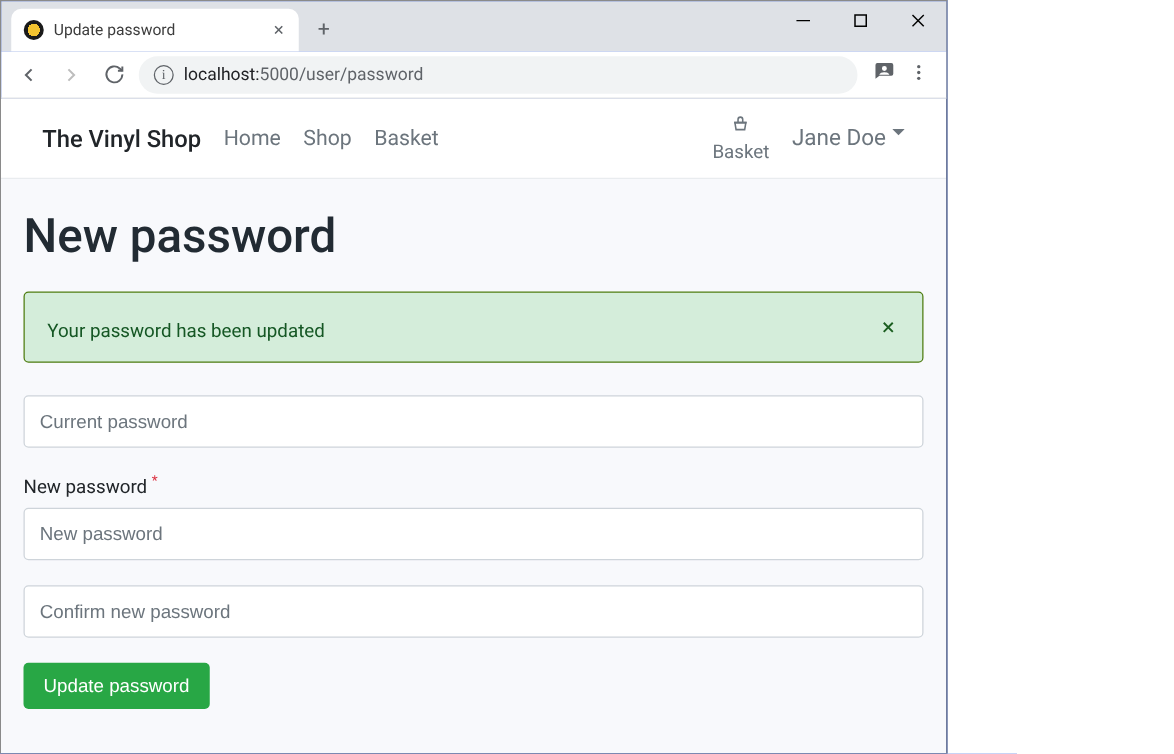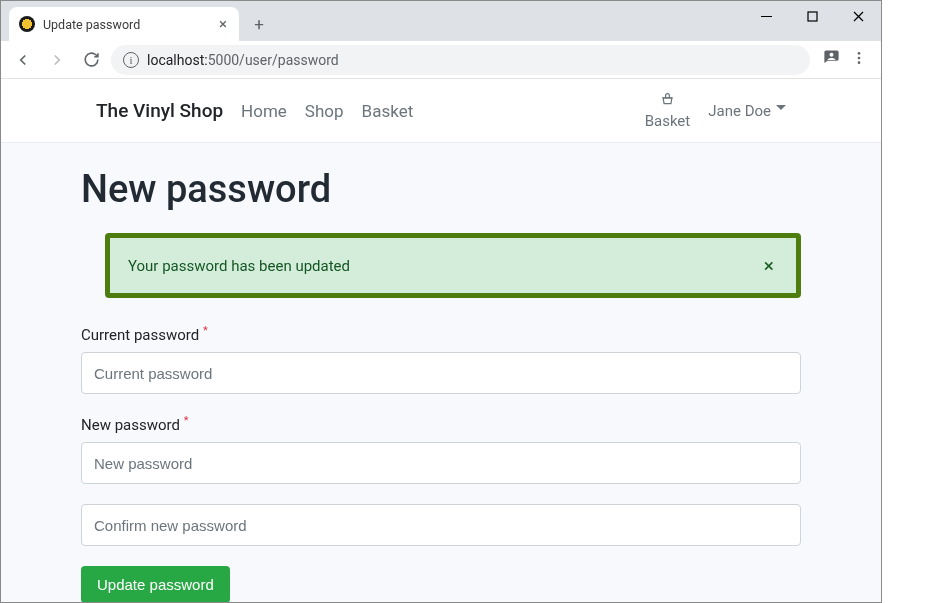--- a/index.html
+++ b/index.html
@@ -2,21 +2,21 @@
 <html><head>
   <meta charset="utf-8">
   <style>
     * { box-sizing: border-box; margin: 0; padding: 0; }
     body {
       font-family: -apple-system, BlinkMacSystemFont, "Segoe UI", Roboto, "Helvetica Neue", Arial, sans-serif;
       background: #fff;
       overflow: hidden;
     }
     .window {
-      width: 882px;
+      width: 758px;
       height: 603px;
       border: 1px solid #8a8a8a;
       background: #1d4ed8;
       display: flex;
       flex-direction: column;
     }
     .titlebar {
       height: 40px;
       background: #dee1e6;
       display: flex;
@@ -143,41 +143,40 @@
       color: #6c757d;
       cursor: pointer;
     }
     .nav-spacer { flex: 1; }
     .basket {
       display: flex; align-items: center; gap: 6px;
       color: #6c757d; font-size: 15px; cursor: pointer; flex-direction: column;
     }
     .user-menu {
       display: flex; align-items: flex-start; gap: 5px;
-      color: #6c757d; font-size: 15px; cursor: pointer;
+      color: #6c757d; font-size: 18px; cursor: pointer;
     }
     .main {
       padding: 24px 0 40px 0;
     }
     h1.page-title {
       font-size: 38px;
       font-weight: 500;
       color: #222b33;
       margin-bottom: 22px;
     }
     .alert {
       background: #d4edda;
-      border: 5px solid #4d7c0f;
+      border: 1px solid #4d7c0f;
       color: #155724;
       border-radius: 4px;
       padding: 16px 18px;
       display: flex;
-      align-items: center;
+      align-items: flex-end;
       margin-bottom: 26px;
-      margin-left: 24px;
     }
     .alert-text { flex: 1; font-size: 15px; }
     .alert-close { color: #1b5e20; font-size: 19px; cursor: pointer; padding: 0 4px; }
     .form-group { margin-bottom: 20px; }
     .form-label {
       font-size: 15px;
       color: #212529;
       display: block;
       margin-bottom: 8px;
     }
@@ -300,21 +299,20 @@
 
     <div class="container main">
       <h1 class="page-title">New password</h1>
 
       <div class="alert">
         <span class="alert-text">Your password has been updated</span>
         <span class="alert-close">×</span>
       </div>
 
       <div class="form-group">
-        <label class="form-label"><span>Current password</span> <span class="req">*</span></label>
         <input type="password" class="form-control" placeholder="Current password" style="">
       </div>
 
       <div class="form-group">
         <label class="form-label"><span>New password</span> <span class="req">*</span></label>
         <input type="password" class="form-control" placeholder="New password" style="">
       </div>
 
       <div class="form-group">
         <input type="password" class="form-control" placeholder="Confirm new password" style="">

